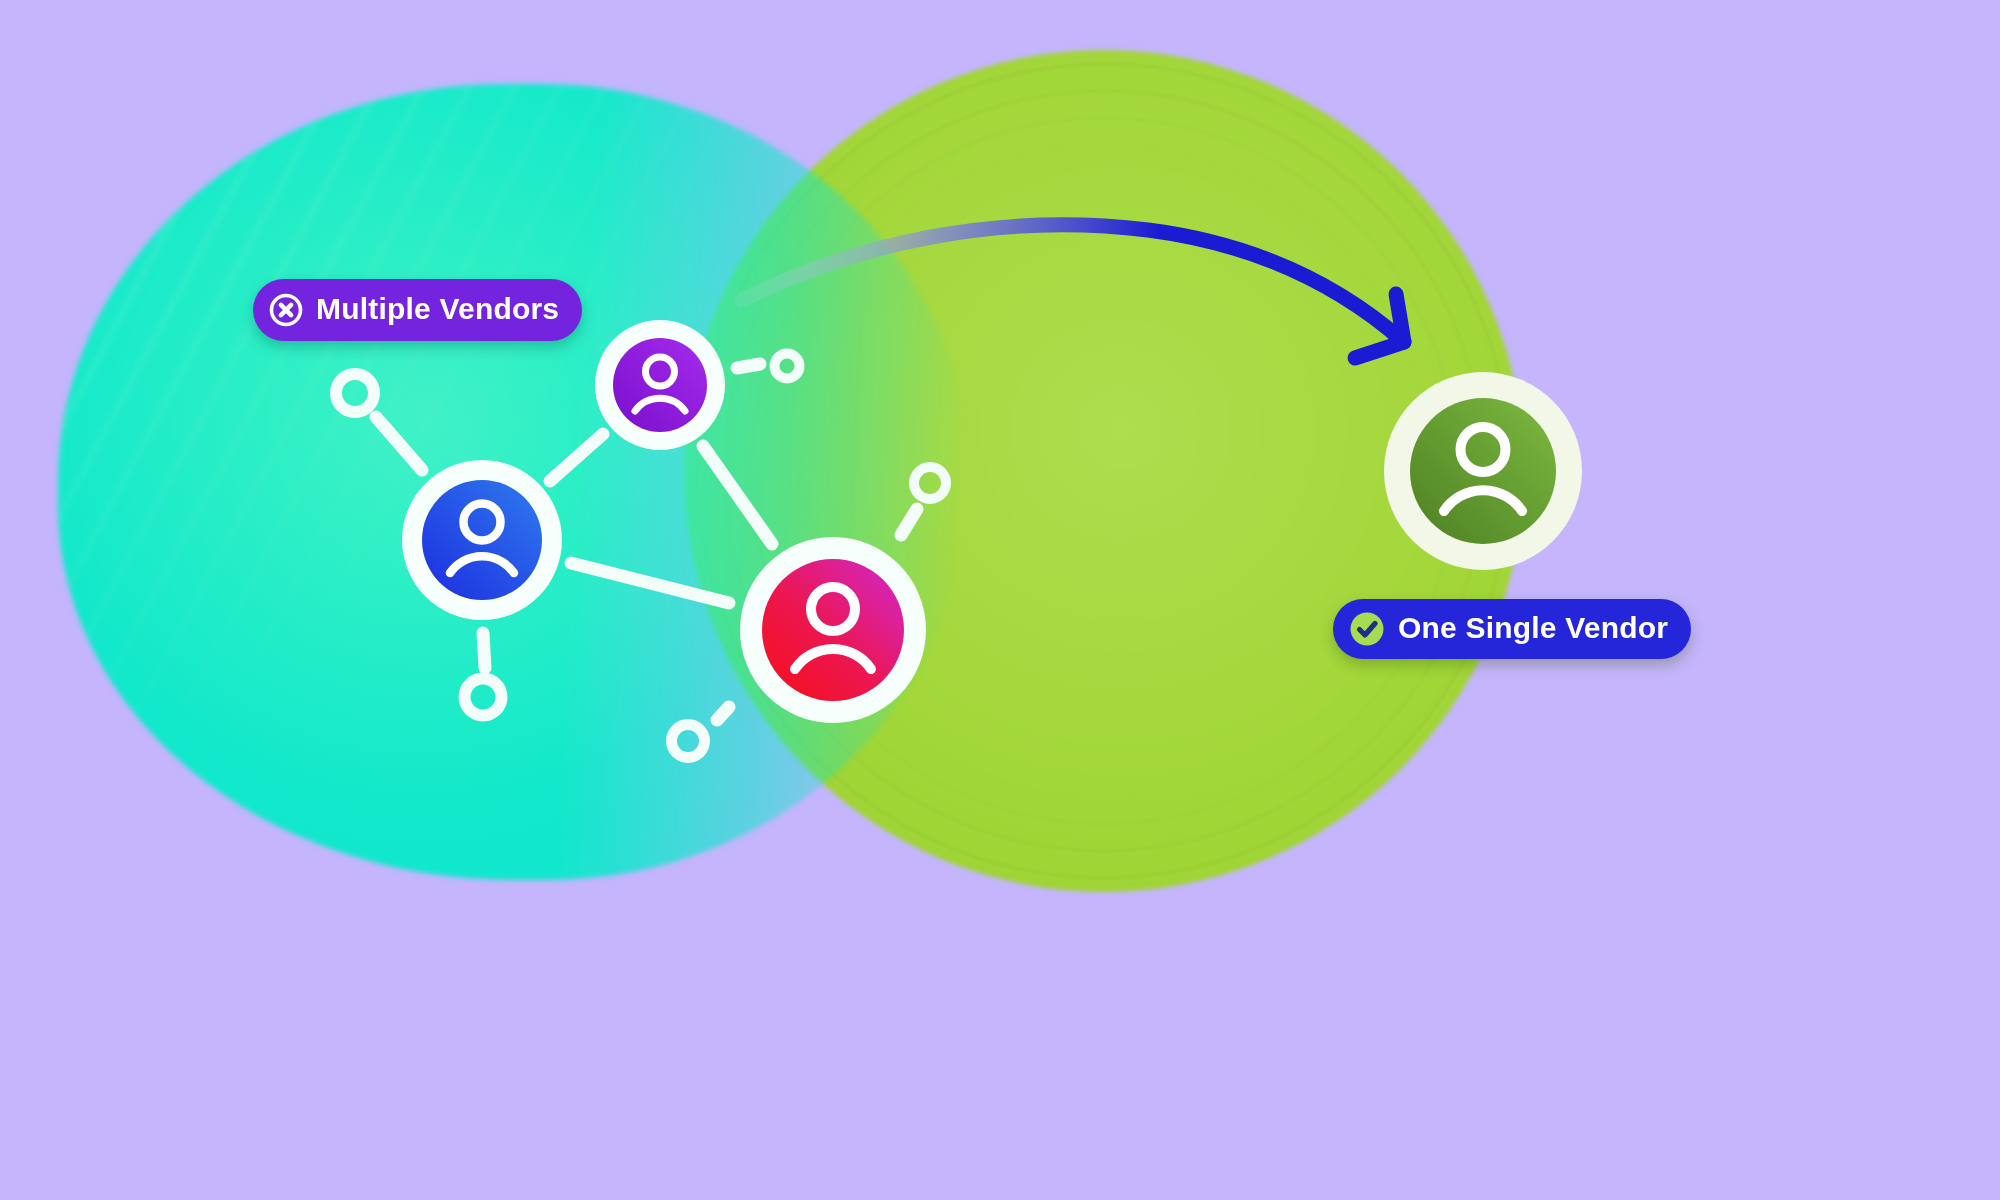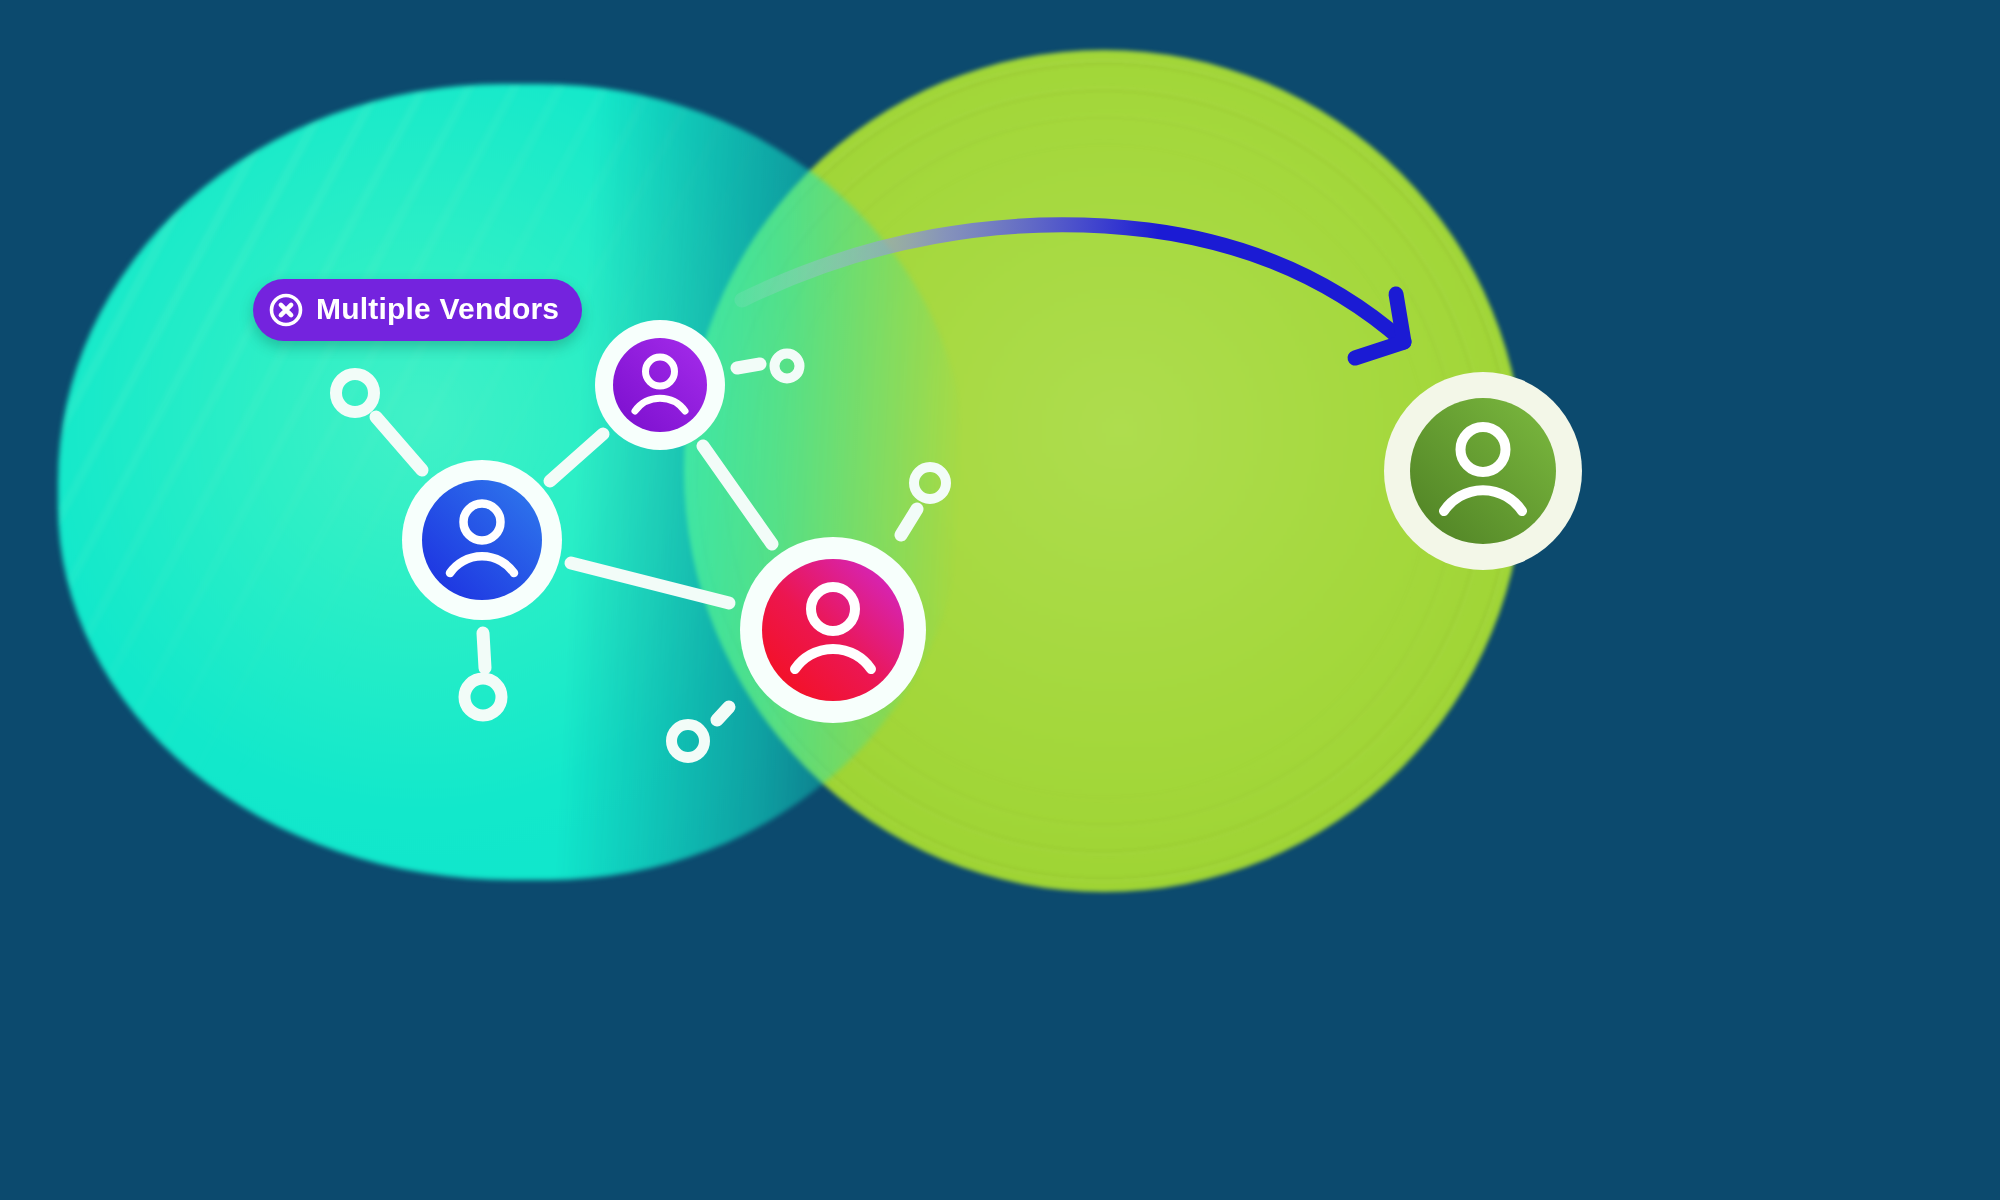--- a/index.html
+++ b/index.html
@@ -8,21 +8,21 @@
     background: #000;
     width: 2000px;
     height: 1200px;
     overflow: hidden;
     font-family: "Liberation Sans", sans-serif;
   }
   .stage {
     position: relative;
     width: 2000px;
     height: 1200px;
-    background: #0c4a6e;
+    background: #c4b5fd;
     overflow: hidden;
   }
 
   
   .blob-green {
     position: absolute;
     left: 684px;
     top: 50px;
     width: 840px;
     height: 842px;
@@ -235,14 +235,23 @@
   <div class="badge badge-multiple">
     <span class="icon">
       <svg width="38" height="38" viewBox="0 0 38 38">
         <circle cx="19" cy="19" r="14.5" fill="none" stroke="#ffffff" stroke-width="3.6"></circle>
         <path d="M13.9 13.9 L24.1 24.1 M24.1 13.9 L13.9 24.1" stroke="#ffffff" stroke-width="4.6" stroke-linecap="round"></path>
       </svg>
     </span>
     <span class="badge-label">Multiple Vendors</span>
   </div>
 
+  <div class="badge badge-single">
+    <span class="icon">
+      <svg width="40" height="40" viewBox="0 0 40 40">
+        <circle cx="20" cy="20" r="16.5" fill="var(--check-circle-green)"></circle>
+        <path d="M12.5 20.5 L18 26 L28 14.5" fill="none" stroke="var(--check-mark-navy)" stroke-width="5.2" stroke-linecap="round" stroke-linejoin="round"></path>
+      </svg>
+    </span>
+    <span class="badge-label">One Single Vendor</span>
+  </div>
 
 </div>
 
 </body></html>

